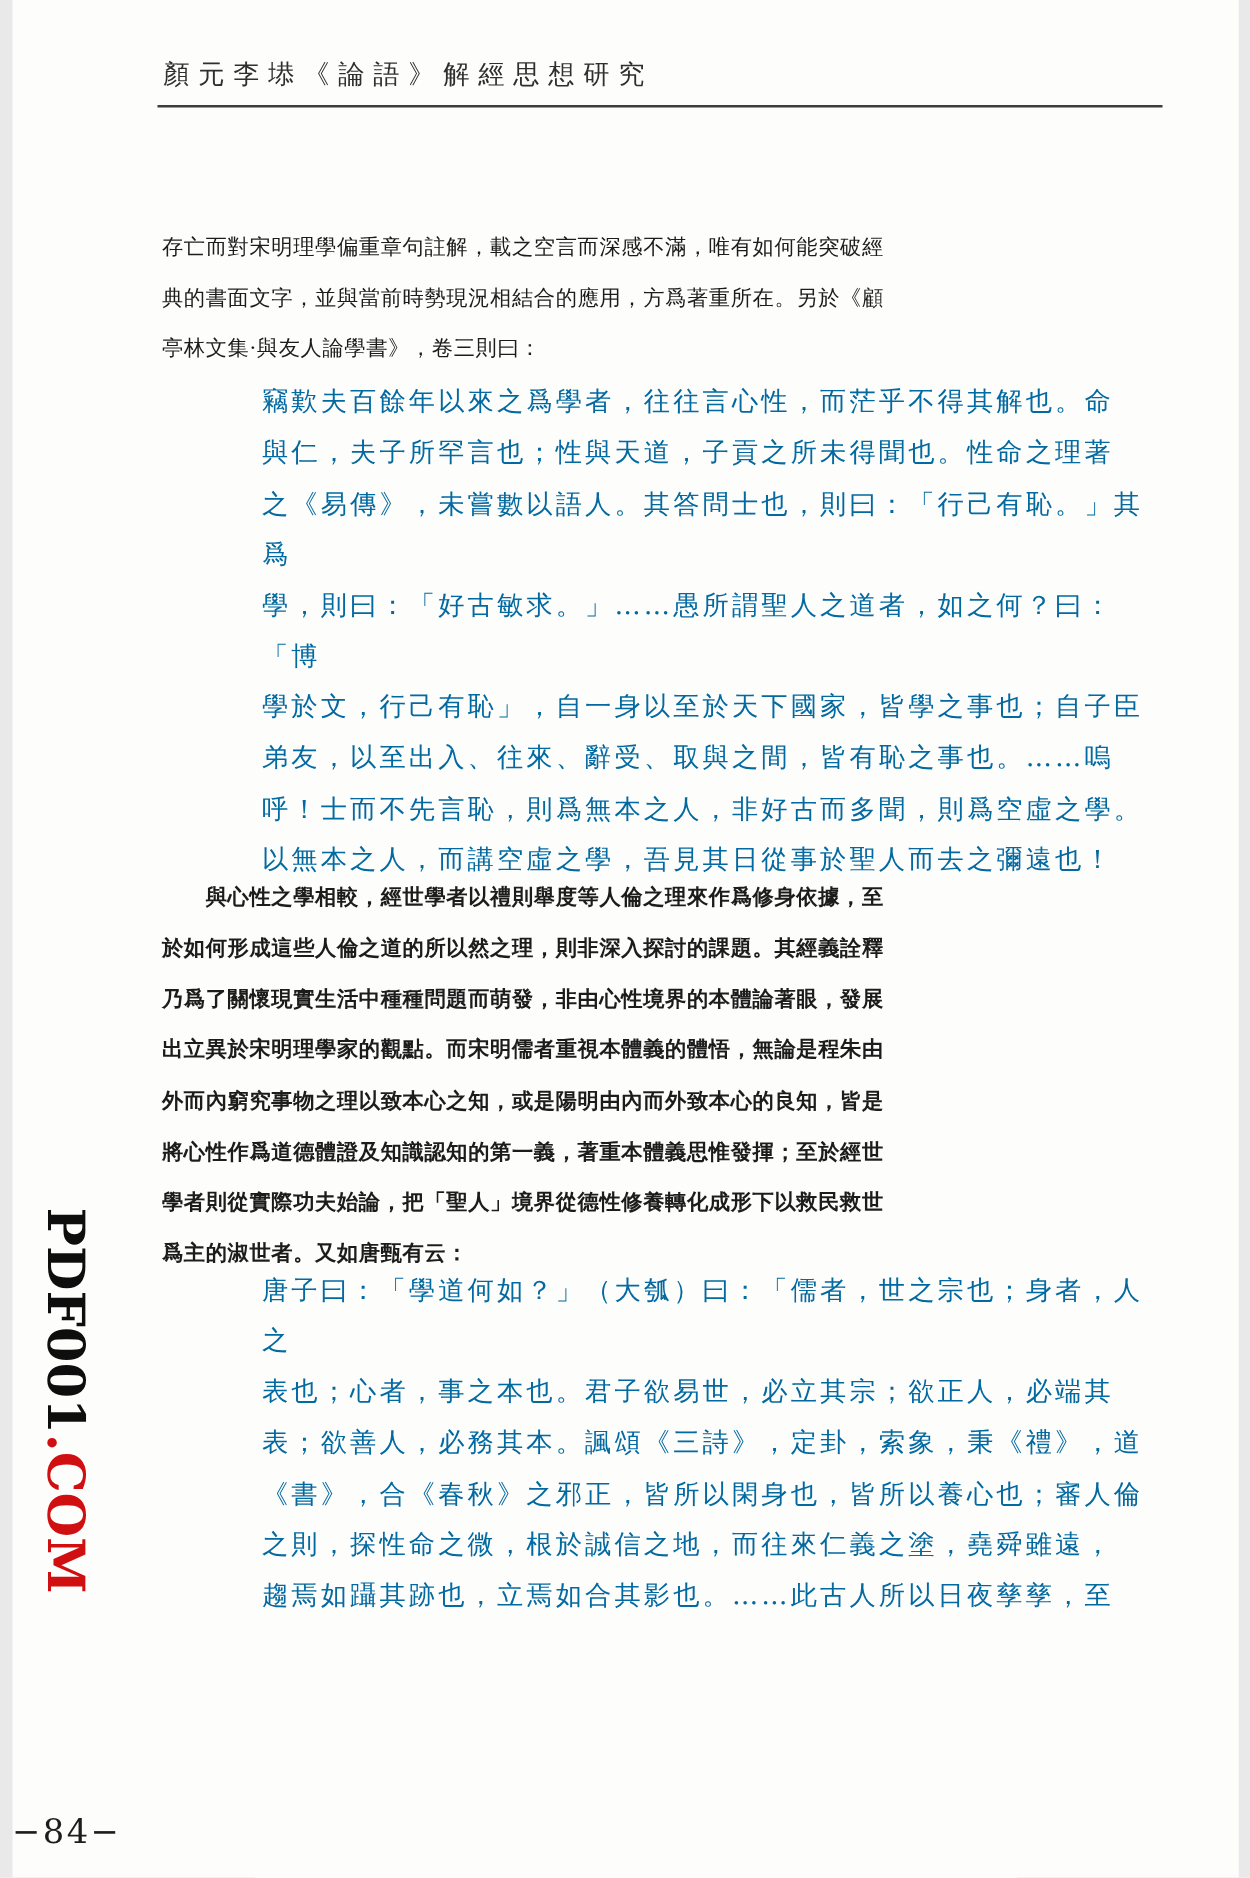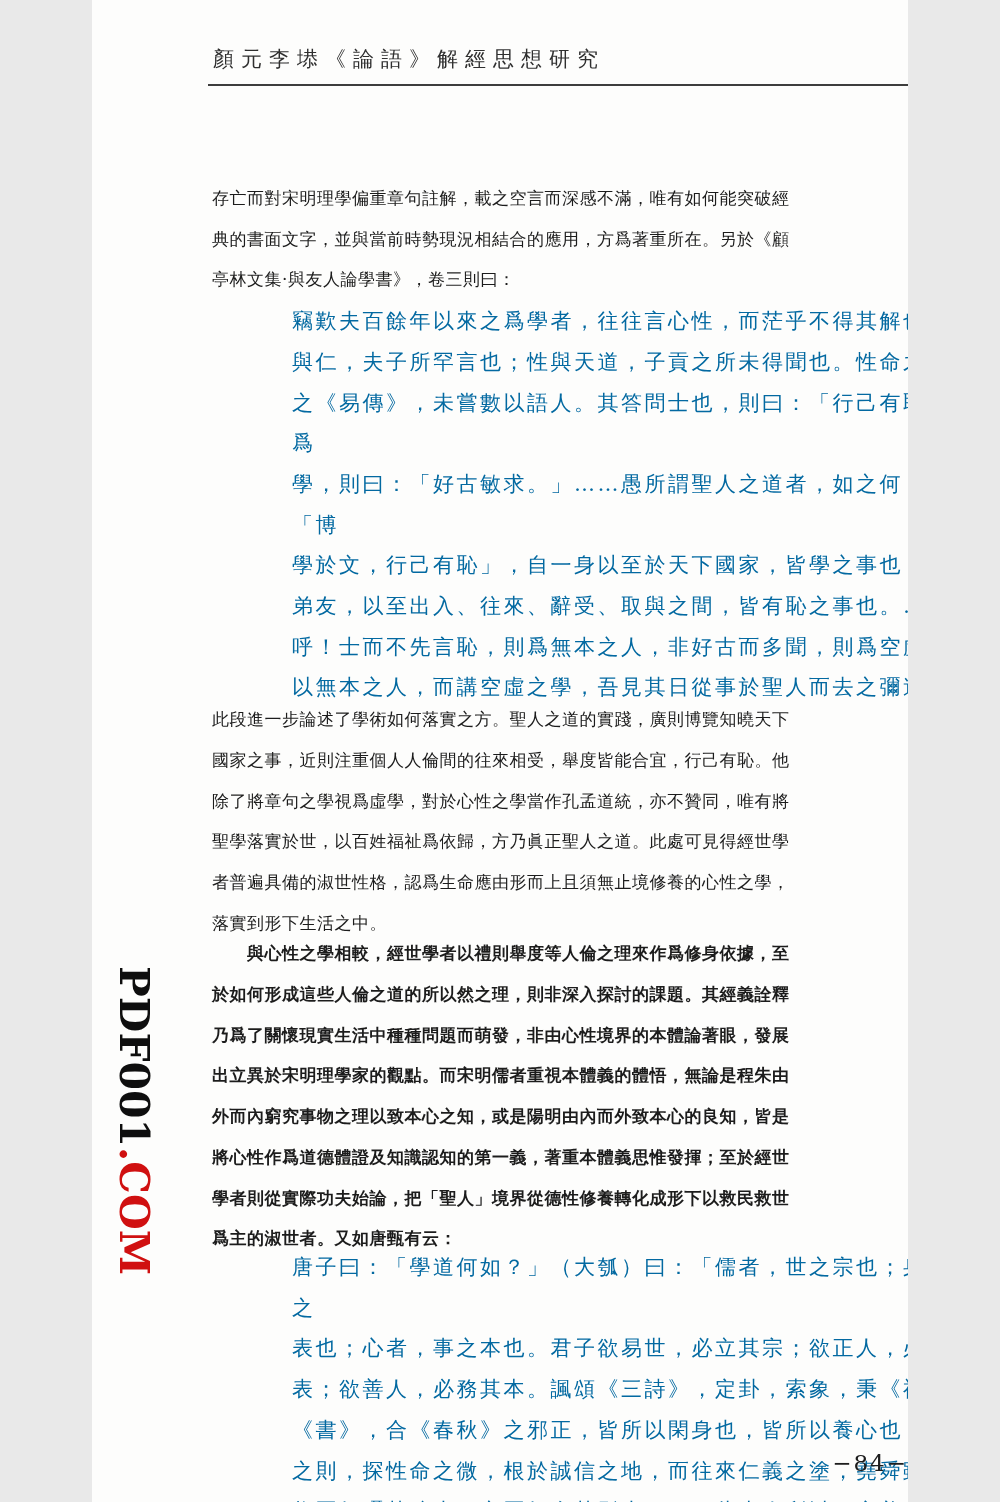--- a/index.html
+++ b/index.html
@@ -1,19 +1,19 @@
 <!DOCTYPE html>
 <html><head>
 <meta charset="utf-8">
 <style>
   * { margin: 0; padding: 0; box-sizing: border-box; }
   html, body { background: #e9e9e9; }
   .page {
     position: relative;
-    width: 816px;
+    width: 981px;
     height: 1502px;
     margin: 0 auto;
     background: #fdfdfc;
     font-family: "DejaVu Serif", "Liberation Serif", serif;
     color: #1b1b1b;
     overflow: hidden;
   }
   .running-title {
     position: absolute;
     left: 121px;
@@ -76,22 +76,22 @@
     letter-spacing: 0px;
     white-space: nowrap;
   }
   .wm-black { color: #0e0e0e; }
   .wm-red { color: #d01010; }
   .page-number {
     position: absolute;
     left: 0;
     right: 0;
     top: 1450px;
-    text-align: right;
-    font-size: 23px;
+    text-align: left;
+    font-size: 27px;
     letter-spacing: 2px;
     color: #1d1d1d;
   }
 </style>
 </head>
 <body>
 
 <div class="page">
 
   <header>
@@ -106,26 +106,20 @@
 
     <blockquote class="quote q1">竊歎夫百餘年以來之爲學者，往往言心性，而茫乎不得其解也。命
 與仁，夫子所罕言也；性與天道，子貢之所未得聞也。性命之理著
 之《易傳》，未嘗數以語人。其答問士也，則曰：「行己有恥。」其爲
 學，則曰：「好古敏求。」……愚所謂聖人之道者，如之何？曰：「博
 學於文，行己有恥」，自一身以至於天下國家，皆學之事也；自子臣
 弟友，以至出入、往來、辭受、取與之間，皆有恥之事也。……嗚
 呼！士而不先言恥，則爲無本之人，非好古而多聞，則爲空虛之學。
 以無本之人，而講空虛之學，吾見其日從事於聖人而去之彌遠也！</blockquote>
 
-    <p class="para p2">此段進一步論述了學術如何落實之方。聖人之道的實踐，廣則博覽知曉天下
-國家之事，近則注重個人人倫間的往來相受，舉度皆能合宜，行己有恥。他
-除了將章句之學視爲虛學，對於心性之學當作孔孟道統，亦不贊同，唯有將
-聖學落實於世，以百姓福祉爲依歸，方乃眞正聖人之道。此處可見得經世學
-者普遍具備的淑世性格，認爲生命應由形而上且須無止境修養的心性之學，
-落實到形下生活之中。</p>
 
     <p class="para p3">　　與心性之學相較，經世學者以禮則舉度等人倫之理來作爲修身依據，至
 於如何形成這些人倫之道的所以然之理，則非深入探討的課題。其經義詮釋
 乃爲了關懷現實生活中種種問題而萌發，非由心性境界的本體論著眼，發展
 出立異於宋明理學家的觀點。而宋明儒者重視本體義的體悟，無論是程朱由
 外而內窮究事物之理以致本心之知，或是陽明由內而外致本心的良知，皆是
 將心性作爲道德體證及知識認知的第一義，著重本體義思惟發揮；至於經世
 學者則從實際功夫始論，把「聖人」境界從德性修養轉化成形下以救民救世
 爲主的淑世者。又如唐甄有云：</p>
 

